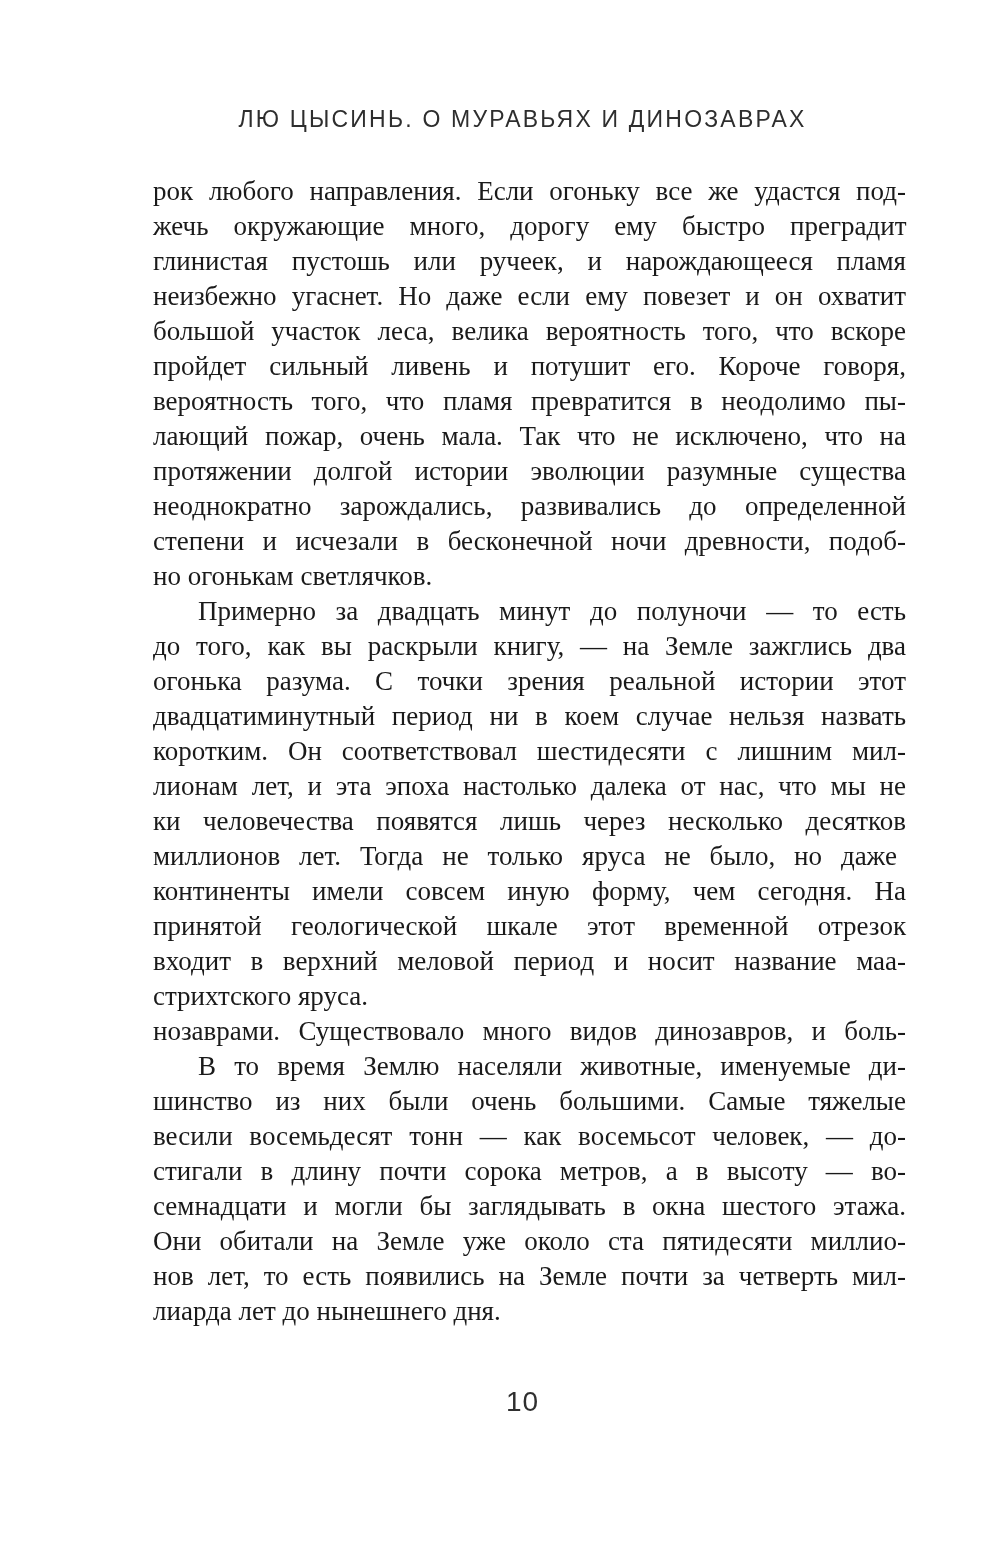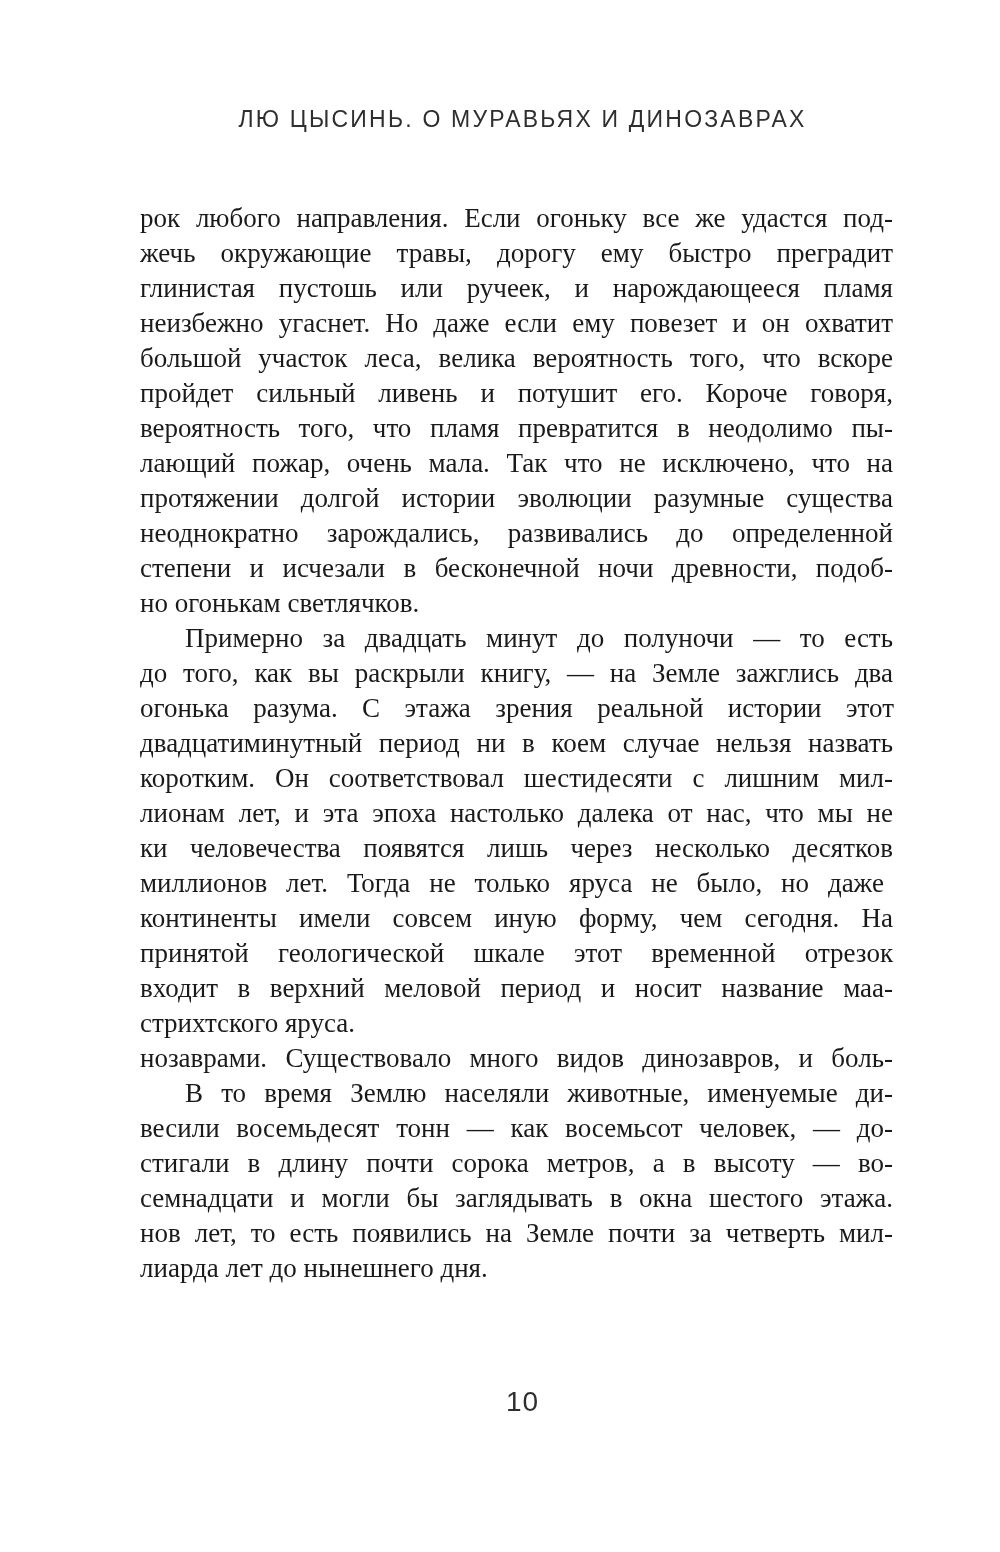--- a/index.html
+++ b/index.html
@@ -23,26 +23,25 @@
     font-family: "Liberation Sans", "DejaVu Sans", sans-serif;
     font-weight: 400;
     font-size: 23px;
     letter-spacing: 2.2px;
     color: #2e2e2e;
     white-space: nowrap;
   }
   .text-block {
     position: absolute;
     top: 174px;
-    left: 140px;
+    left: 153px;
     width: 753px;
     font-family: "Liberation Serif", "DejaVu Serif", serif;
     font-size: 27px;
     color: #1a1a1a;
-    margin-top: 27px;
   }
   .paragraph { margin: 0; padding: 0; }
   .line {
     display: block;
     height: 35px;
     line-height: 35px;
     white-space: nowrap;
     box-sizing: border-box;
   }
   .line.indent { padding-left: 45px; }
@@ -65,51 +64,53 @@
 </style>
 </head>
 <body>
 
 <div class="page">
   <div class="running-head">ЛЮ ЦЫСИНЬ. О МУРАВЬЯХ И ДИНОЗАВРАХ</div>
 
   <div class="text-block" id="text-block">
       <div class="paragraph">
         <div class="line"><span class="ln" style="word-spacing: 9.03125px;">рок любого направления. Если огоньку все же удастся под-</span></div>
-        <div class="line"><span class="ln" style="word-spacing: 18.3255px;">жечь окружающие травы, дорогу ему быстро преградит</span></div>
+        <div class="line"><span class="ln" style="word-spacing: 18.3255px;">жечь окружающие много, дорогу ему быстро преградит</span></div>
         <div class="line"><span class="ln" style="word-spacing: 17.0078px;">глинистая пустошь или ручеек, и нарождающееся пламя</span></div>
         <div class="line"><span class="ln" style="word-spacing: 8.37153px;">неизбежно угаснет. Но даже если ему повезет и он охватит</span></div>
         <div class="line"><span class="ln" style="word-spacing: 10.2054px;">большой участок леса, велика вероятность того, что вскоре</span></div>
         <div class="line"><span class="ln" style="word-spacing: 16.0692px;">пройдет сильный ливень и потушит его. Короче говоря,</span></div>
         <div class="line"><span class="ln" style="word-spacing: 11.8705px;">вероятность того, что пламя превратится в неодолимо пы-</span></div>
         <div class="line"><span class="ln" style="word-spacing: 9.8941px;">лающий пожар, очень мала. Так что не исключено, что на</span></div>
         <div class="line"><span class="ln" style="word-spacing: 15.3531px;">протяжении долгой истории эволюции разумные существа</span></div>
         <div class="line"><span class="ln" style="word-spacing: 21.6055px;">неоднократно зарождались, развивались до определенной</span></div>
         <div class="line"><span class="ln" style="word-spacing: 11.6942px;">степени и исчезали в бесконечной ночи древности, подоб-</span></div>
         <div class="line last"><span class="ln">но огонькам светлячков.</span></div>
       </div>
       <div class="paragraph">
         <div class="line indent"><span class="ln" style="word-spacing: 12.8262px;">Примерно за двадцать минут до полуночи — то есть</span></div>
         <div class="line"><span class="ln" style="word-spacing: 9.03438px;">до того, как вы раскрыли книгу, — на Земле зажглись два</span></div>
-        <div class="line"><span class="ln" style="word-spacing: 17.6696px;">огонька разума. С этажа зрения реальной истории этот</span></div>
+        <div class="line"><span class="ln" style="word-spacing: 17.6696px;">огонька разума. С точки зрения реальной истории этот</span></div>
         <div class="line"><span class="ln" style="word-spacing: 9.96429px;">двадцатиминутный период ни в коем случае нельзя назвать</span></div>
         <div class="line"><span class="ln" style="word-spacing: 13.1641px;">коротким. Он соответствовал шестидесяти с лишним мил-</span></div>
         <div class="line"><span class="ln" style="word-spacing: 7.02131px;">лионам лет, и эта эпоха настолько далека от нас, что мы не</span></div>
         <div class="line"><span class="ln" style="word-spacing: 15.7031px;">ки человечества появятся лишь через несколько десятков</span></div>
         <div class="line"><span class="ln" style="word-spacing: 12.1372px;">миллионов лет. Тогда не только яруса не было, но даже</span></div>
         <div class="line"><span class="ln" style="word-spacing: 15.4107px;">континенты имели совсем иную форму, чем сегодня. На</span></div>
         <div class="line"><span class="ln" style="word-spacing: 22.5625px;">принятой геологической шкале этот временной отрезок</span></div>
         <div class="line"><span class="ln" style="word-spacing: 12.8086px;">входит в верхний меловой период и носит название маа-</span></div>
         <div class="line last"><span class="ln">стрихтского яруса.</span></div>
       </div>
       <div class="paragraph">
         <div class="line"><span class="ln" style="word-spacing: 11.5651px;">нозаврами. Существовало много видов динозавров, и боль-</span></div>
         <div class="line indent"><span class="ln" style="word-spacing: 11.4062px;">В то время Землю населяли животные, именуемые ди-</span></div>
+        <div class="line"><span class="ln" style="word-spacing: 16.0893px;">шинство из них были очень большими. Самые тяжелые</span></div>
         <div class="line"><span class="ln" style="word-spacing: 10.0176px;">весили восемьдесят тонн — как восемьсот человек, — до-</span></div>
         <div class="line"><span class="ln" style="word-spacing: 11.3984px;">стигали в длину почти сорока метров, а в высоту — во-</span></div>
         <div class="line"><span class="ln" style="word-spacing: 9.98047px; text-align: right;">семнадцати и могли бы заглядывать в окна шестого этажа.</span></div>
+        <div class="line"><span class="ln" style="word-spacing: 11.459px;">Они обитали на Земле уже около ста пятидесяти миллио-</span></div>
         <div class="line"><span class="ln" style="word-spacing: 7.24375px;">нов лет, то есть появились на Земле почти за четверть мил-</span></div>
         <div class="line last"><span class="ln">лиарда лет до нынешнего дня.</span></div>
       </div>
     </div>
 
   <div class="page-number">10</div>
 </div>
 
 </body></html>

